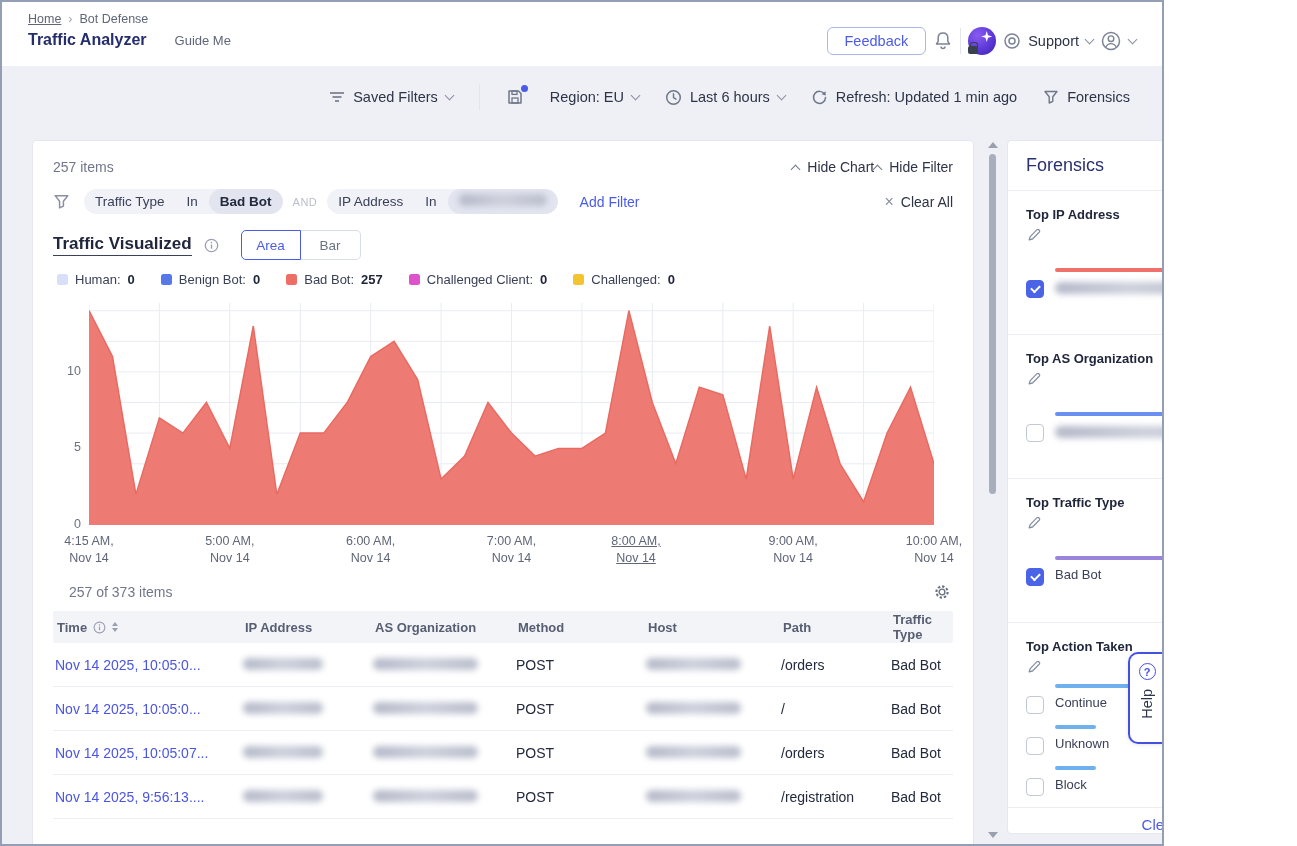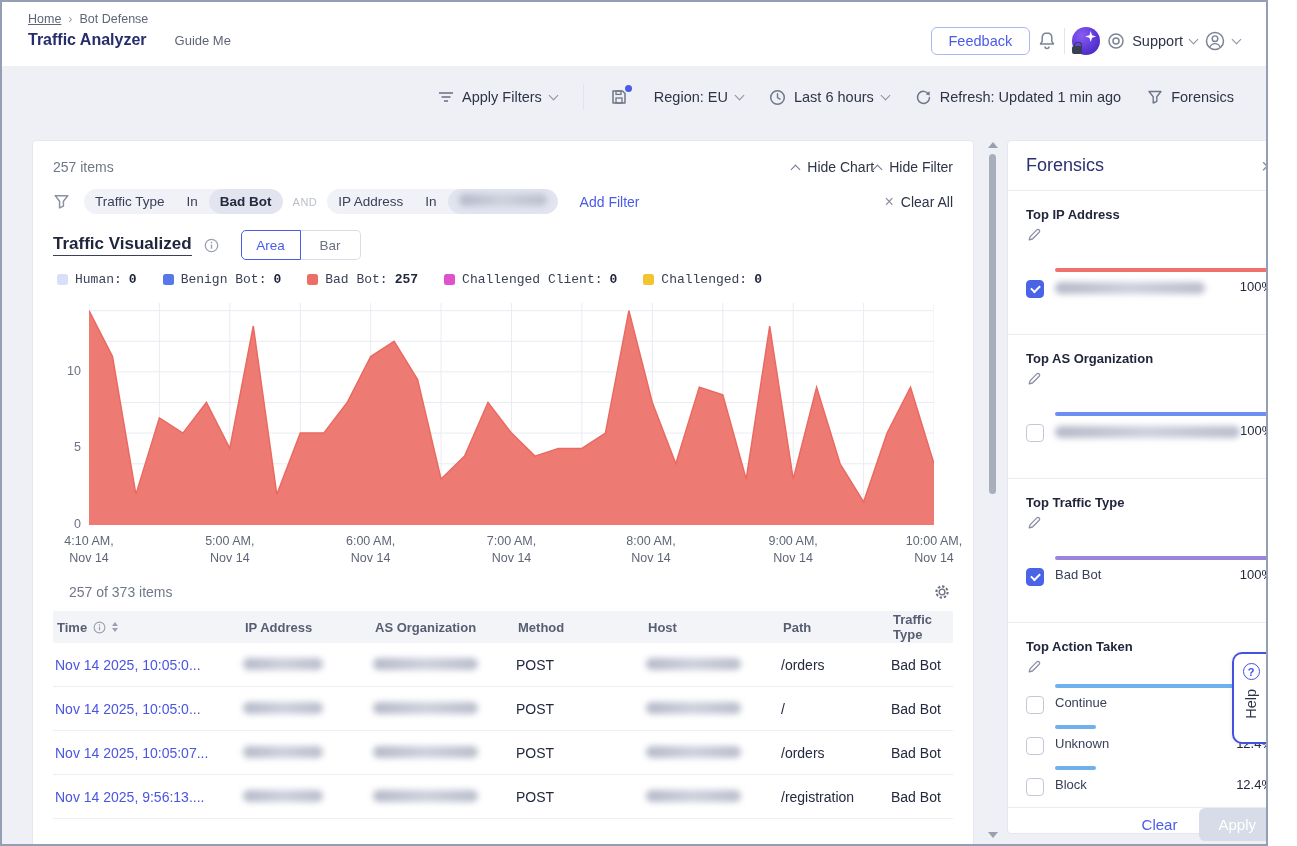--- a/index.html
+++ b/index.html
@@ -1,17 +1,17 @@
 <!DOCTYPE html>
 <html><head>
 <meta charset="utf-8">
 <style>
   * { margin:0; padding:0; box-sizing:border-box; }
   html,body { width:1297px; height:846px; font-family:"Liberation Sans", sans-serif; }
-  .window { width:1268px; height:846px; border:2px solid #949EB4; background:#EEF0F5; position:relative; overflow:hidden; }
+  .window { width:1164px; height:846px; border:2px solid #949EB4; background:#EEF0F5; position:relative; overflow:hidden; }
 
   
   .app-header { height:64px; background:#fff; display:flex; justify-content:space-between; padding:10px 26px 0 26px; }
   .crumbs { font-size:12.5px; color:#5F6677; display:flex; gap:7px; align-items:center; }
   .crumbs .home { text-decoration:underline; cursor:pointer; }
   .crumbs .sep { color:#9AA0B0; }
   .page-title-row { display:flex; align-items:baseline; gap:28px; margin-top:5px; }
   .page-title { font-size:16px; font-weight:700; color:#252D6B; }
   .guide-me { font-size:13px; color:#5F6677; }
   .hdr-right { display:flex; align-items:center; gap:7px; margin-top:4px; }
@@ -48,21 +48,21 @@
   .x-glyph { color:#8A90A0; font-size:16px; line-height:1; }
 
   .viz-row { display:flex; align-items:center; gap:12px; margin-bottom:12px; }
   .viz-title { font-size:17px; font-weight:700; color:#20263B; border-bottom:1.5px solid #3A4157; padding-bottom:1px; }
   .toggle-group { display:flex; margin-left:10px; }
   .toggle-btn { width:60px; height:30px; font-size:13.5px; background:#fff; border:1px solid #D9DDE8; color:#6B7280; cursor:pointer; font-family:inherit; }
   .toggle-btn.active { border:1px solid #4A5BE8; color:#4A5BE8; border-radius:5px 0 0 5px; z-index:2; }
   .toggle-btn.inactive { border-left:none; border-radius:0 5px 5px 0; }
 
   .legend { display:flex; gap:26px; align-items:center; margin-bottom:16px; margin-left:4px; }
-  .legend-item { display:flex; align-items:center; gap:7px; font-size:13px; color:#3A4157; cursor:pointer;font-family:Liberation Mono, monospace; }
+  .legend-item { display:flex; align-items:center; gap:7px; font-size:13px; color:#3A4157; cursor:pointer; }
   .swatch { width:11px; height:11px; border-radius:2.5px; display:inline-block; }
   .legend-item b { color:#20263B; }
 
   .chart-wrap { position:relative; padding-left:36px; margin-bottom:14px; }
   .plot { position:relative; width:845px; height:222px; }
   .ytick { position:absolute; right:100%; margin-right:8px; font-size:12.5px; color:#6B7280; width:24px; text-align:right; }
   .x-axis { position:relative; height:36px; width:845px; margin-top:8px; }
   .xtick { position:absolute; transform:translateX(-50%); font-size:12.5px; color:#5F6677; text-align:center; line-height:1.35; white-space:nowrap; }
 
   .summary-row { display:flex; justify-content:space-between; align-items:center; margin:6px 2px 10px 16px; }
@@ -173,21 +173,21 @@
 
   <div class="toolbar">
     <div class="tb-item">
       <span>
         <svg class="icon" width="16" height="16" viewBox="0 0 16 16">
             <line x1="1" y1="4" x2="15" y2="4" stroke="#6F7689" stroke-width="1.6"></line>
             <line x1="3.5" y1="8" x2="12.5" y2="8" stroke="#6F7689" stroke-width="1.6"></line>
             <line x1="6" y1="12" x2="10" y2="12" stroke="#6F7689" stroke-width="1.6"></line>
           </svg>
       </span>
-      <span>Apply Filters</span>
+      <span>Saved Filters</span>
       <span class="chev"></span>
     </div>
     <div class="vdiv"></div>
     <div class="tb-item save-wrap">
       <svg class="icon" width="18" height="18" viewBox="0 0 18 18">
           <path d="M3 3 H12.5 L15 5.5 V15 H3 Z" fill="none" stroke="#6F7689" stroke-width="1.5" stroke-linejoin="round"></path>
           <rect x="6" y="10" width="6" height="5" fill="none" stroke="#6F7689" stroke-width="1.3"></rect>
           <rect x="6" y="3" width="5" height="3.4" fill="none" stroke="#6F7689" stroke-width="1.3"></rect>
         </svg>
       <span class="save-dot"></span>
@@ -331,36 +331,36 @@
             <line y1="0" y2="222" x1="633.8" x2="633.8" stroke="#E9ECF2" stroke-width="1"></line>
             <line y1="0" y2="222" x1="704.2" x2="704.2" stroke="#E9ECF2" stroke-width="1"></line>
             <line y1="0" y2="222" x1="774.6" x2="774.6" stroke="#E9ECF2" stroke-width="1"></line>
             <line y1="0" y2="222" x1="845.0" x2="845.0" stroke="#E9ECF2" stroke-width="1"></line>
             <polygon points="0,222 0.0,7.7 23.5,53.6 46.9,191.4 70.4,114.8 93.9,130.1 117.4,99.5 140.8,145.4 164.3,23.0 187.8,191.4 211.3,130.1 234.7,130.1 258.2,99.5 281.7,53.6 305.1,38.3 328.6,76.6 352.1,176.1 375.6,153.1 399.0,99.5 422.5,130.1 446.0,153.1 469.4,145.4 492.9,145.4 516.4,130.1 539.9,7.7 563.3,99.5 586.8,160.8 610.3,84.2 633.8,91.9 657.2,176.1 680.7,23.0 704.2,176.1 727.6,84.2 751.1,160.8 774.6,199.0 798.1,130.1 821.5,84.2 845.0,160.8 845,222" fill="#EE7B73"></polygon>
             <polyline points="0.0,7.7 23.5,53.6 46.9,191.4 70.4,114.8 93.9,130.1 117.4,99.5 140.8,145.4 164.3,23.0 187.8,191.4 211.3,130.1 234.7,130.1 258.2,99.5 281.7,53.6 305.1,38.3 328.6,76.6 352.1,176.1 375.6,153.1 399.0,99.5 422.5,130.1 446.0,153.1 469.4,145.4 492.9,145.4 516.4,130.1 539.9,7.7 563.3,99.5 586.8,160.8 610.3,84.2 633.8,91.9 657.2,176.1 680.7,23.0 704.2,176.1 727.6,84.2 751.1,160.8 774.6,199.0 798.1,130.1 821.5,84.2 845.0,160.8" fill="none" stroke="#E96A61" stroke-width="1.5"></polyline>
           </svg>
       <div class="ytick" style="top: 214px;">0</div><div class="ytick" style="top: 137.448px;">5</div><div class="ytick" style="top: 60.8966px;">10</div></div>
       <div class="x-axis" id="x-axis">
           <div class="xtick" style="left: 0px;">
-            <div>4:10 AM,</div>
+            <div>4:15 AM,</div>
             <div>Nov 14</div>
           </div>
           <div class="xtick" style="left: 140.833px;">
             <div>5:00 AM,</div>
             <div>Nov 14</div>
           </div>
           <div class="xtick" style="left: 281.667px;">
             <div>6:00 AM,</div>
             <div>Nov 14</div>
           </div>
           <div class="xtick" style="left: 422.5px;">
             <div>7:00 AM,</div>
             <div>Nov 14</div>
           </div>
-          <div class="xtick" style="left: 562px;">
+          <div class="xtick" style="left: 547px; text-decoration: underline;">
             <div>8:00 AM,</div>
             <div>Nov 14</div>
           </div>
           <div class="xtick" style="left: 704.167px;">
             <div>9:00 AM,</div>
             <div>Nov 14</div>
           </div>
           <div class="xtick" style="left: 845px;">
             <div>10:00 AM,</div>
             <div>Nov 14</div>

